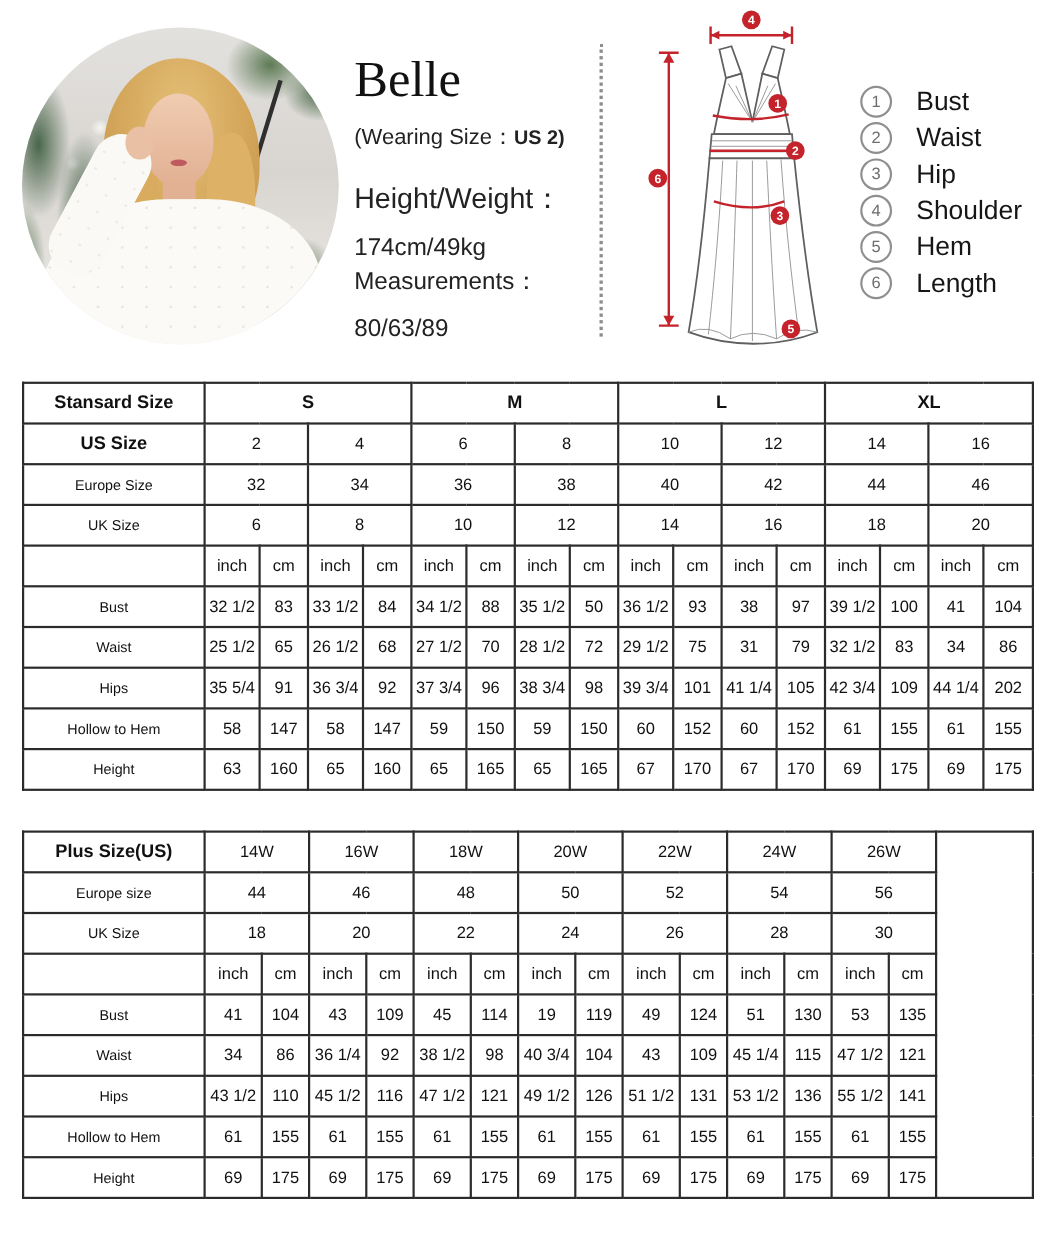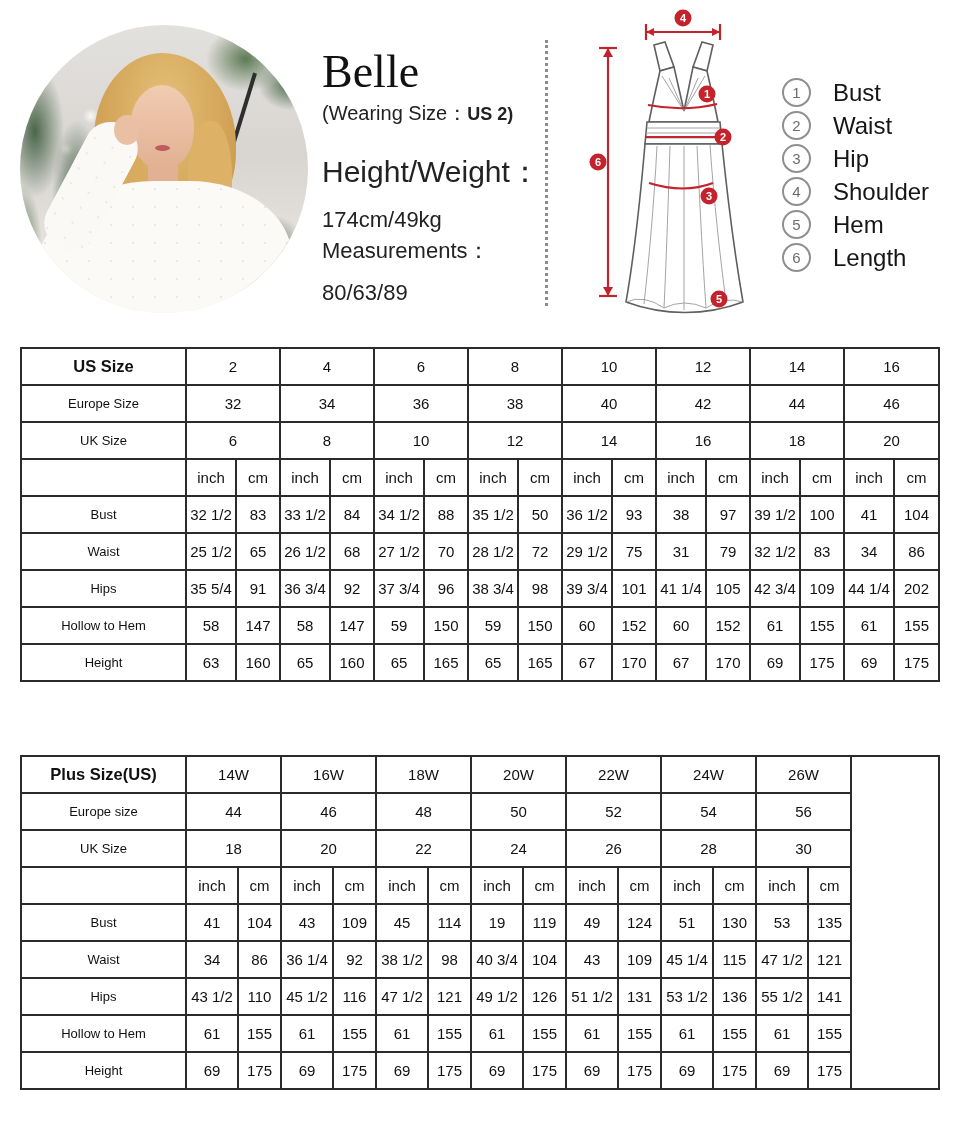--- a/index.html
+++ b/index.html
@@ -41,23 +41,23 @@
     background-size:22px 18px;}
   .ph-arm{left:44px;top:92px;width:54px;height:138px;border-radius:27px;background:#faf9f6;
     transform:rotate(28deg);
     background-image:radial-gradient(circle 3px at 8px 8px, #ece7e0 40%, rgba(236,231,224,0) 45%);
     background-size:20px 17px;}
   .ph-hand{left:94px;top:90px;width:26px;height:30px;border-radius:50%;background:#e9c0a3;}
 
   
   .info{position:absolute;left:322px;top:48px;width:220px;}
   .belle{font-family:"Liberation Serif",serif;font-size:46px;line-height:1.05;color:#111;}
-  .wearing{font-size:20px;margin-top:4px;color:#222;white-space:nowrap;}
+  .wearing{font-size:20px;margin-top:15px;color:#222;white-space:nowrap;}
   .wearing .ws{font-weight:bold;font-size:18px;}
-  .info-label{font-size:30px;color:#222;margin-top:25px;}
+  .info-label{font-size:26px;color:#222;margin-top:25px;}
   .info-value{font-size:22px;color:#222;margin-top:14px;}
   .info-label2{font-size:22px;color:#222;margin-top:3px;}
 
   .divider{position:absolute;left:545px;top:40px;height:266px;width:0;
     border-left:3px dotted #8d8d8d;}
 
   
   .diagram{position:absolute;left:556px;top:4px;}
 
   
@@ -209,20 +209,27 @@
         <col style="width:44px">
         <col style="width:50px">
         <col style="width:44px">
       <col style="width:50px">
         <col style="width:44px">
         <col style="width:50px">
         <col style="width:45px">
     </colgroup>
     <tbody>
         <tr>
+          <td class="hd">Stansard Size</td>
+          <td colspan="4" class="hd">S</td>
+          <td colspan="4" class="hd">M</td>
+          <td colspan="4" class="hd">L</td>
+          <td colspan="4" class="hd">XL</td>
+        </tr>
+        <tr>
           <td class="hd">US Size</td>
           <td colspan="2">2</td>
           <td colspan="2">4</td>
           <td colspan="2">6</td>
           <td colspan="2">8</td>
           <td colspan="2">10</td>
           <td colspan="2">12</td>
           <td colspan="2">14</td>
           <td colspan="2">16</td>
         </tr>

